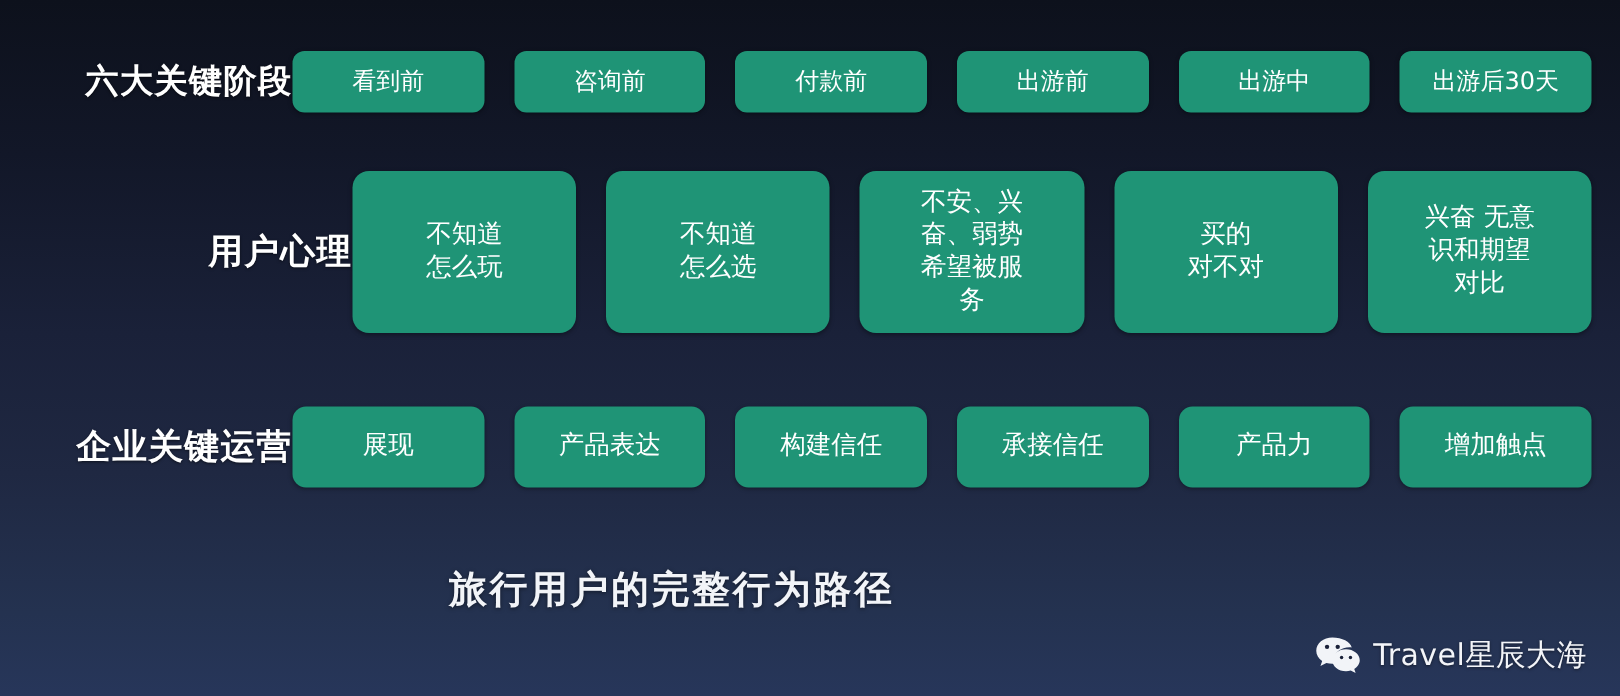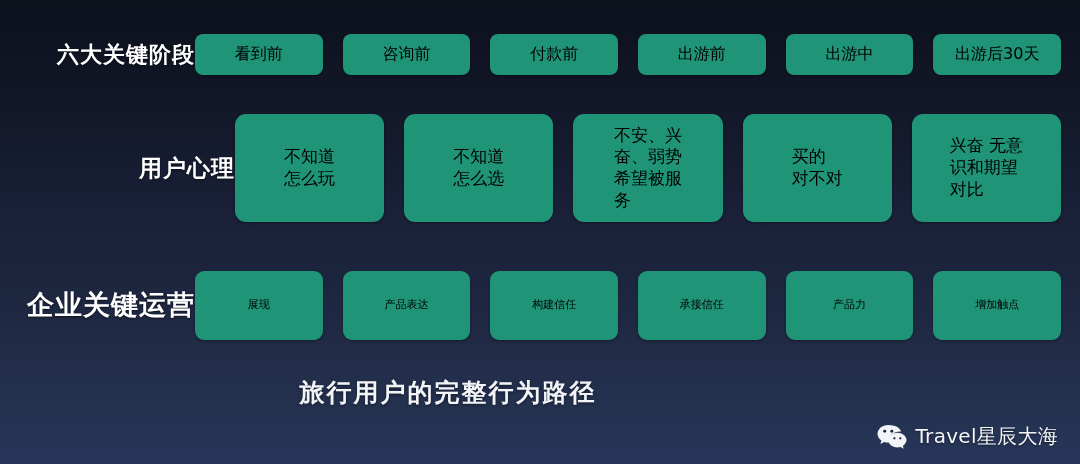--- a/index.html
+++ b/index.html
@@ -51,25 +51,26 @@
   }
   .cards {
     flex: 1 1 auto;
     display: flex;
     gap: 20px;
     padding-right: 19px;
   }
   .card {
     flex: 1 1 0;
     background: #1f9476;
-    color: #000000;
+    color: #ffffff;
     border-radius: 9px;
     display: flex;
     align-items: center;
     justify-content: center;
+    text-align: center;
     box-sizing: border-box;
     font-family: "DejaVu Sans", "Liberation Sans", sans-serif;
     white-space: pre-line;
     line-height: 1.28;
     box-shadow: 0 1px 3px rgba(0,0,0,0.35);
   }
 
   
   #row-stages { top: 34px; }
   #row-stages .card {
@@ -84,25 +85,25 @@
     height: 108px;
     font-size: 17px;
     border-radius: 11px;
     padding: 4px 7px;
   }
   #row-psych .row-label { font-size: 23px; padding-left: 40px; }
 
   
   #row-ops { top: 271px; }
   #row-ops .card {
-    height: 69px;
-    font-size: 11px;
+    height: 54px;
+    font-size: 17px;
     border-radius: 9px;
   }
-  #row-ops .row-label { font-size: 27px; }
+  #row-ops .row-label { font-size: 23px; font-family: Liberation Serif, serif; }
 
   
   #caption {
     position: absolute;
     top: 376px;
     left: 0;
     width: 896px;
     text-align: center;
     color: #f2f4f8;
     font-family: "DejaVu Serif", "Liberation Serif", serif;

